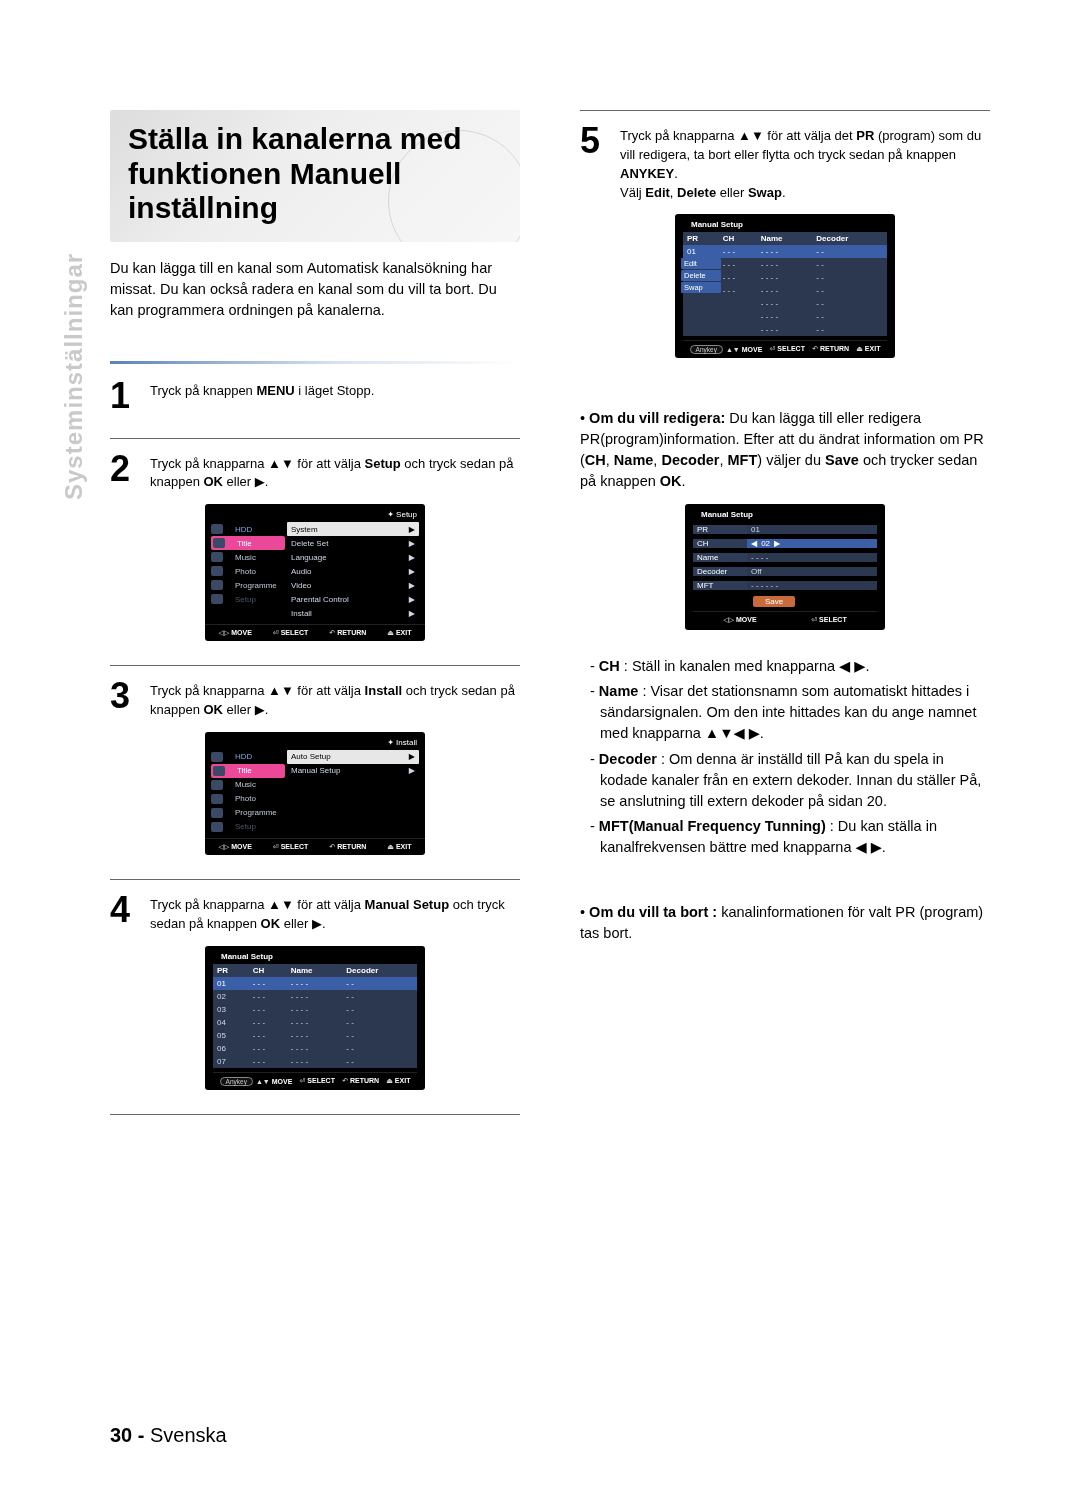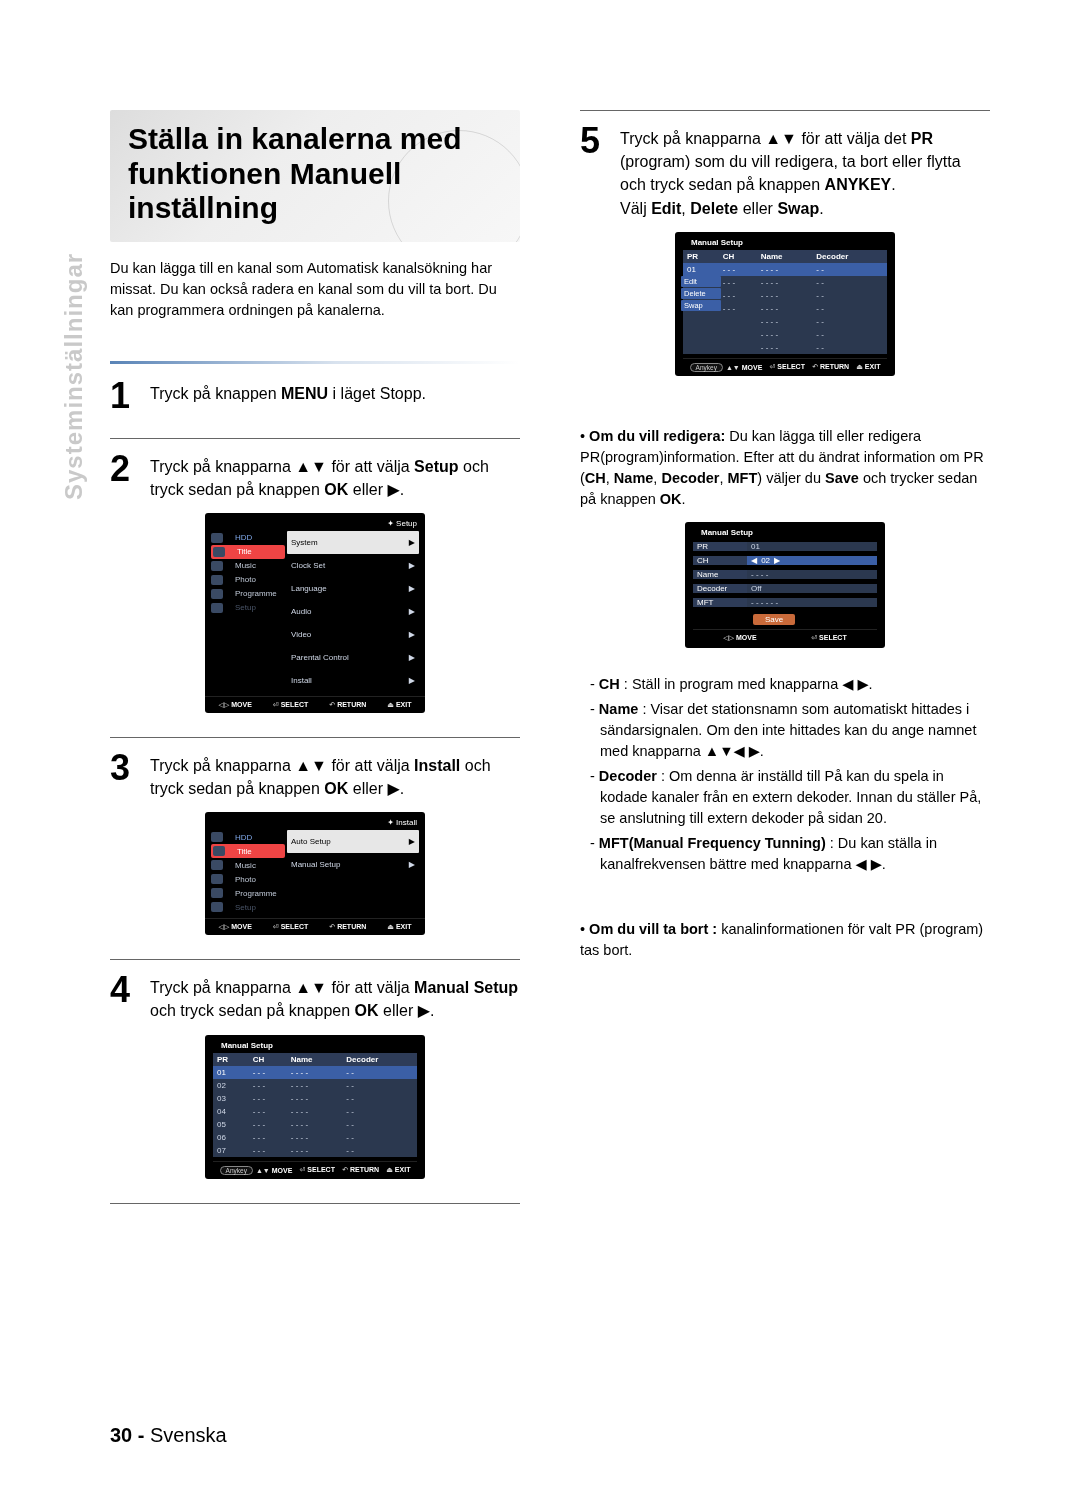--- a/index.html
+++ b/index.html
@@ -36,21 +36,21 @@
   }
   .intro { font-size: 14.5px; line-height: 1.45; margin-bottom: 40px; }
   .step-div {
     height: 3px;
     background: linear-gradient(90deg, rgba(60,110,170,0.85) 0%, rgba(60,110,170,0.2) 55%, rgba(60,110,170,0) 100%);
     margin: 14px 0 14px 0;
   }
   .hr-plain { height:1px; background:#000; margin:24px 0 12px; opacity:.6;}
   .step { display:flex; gap:10px; margin-bottom:8px; }
   .step-num { font-size:36px; font-weight:700; line-height:1; width:30px; flex:none; }
-  .step-text { font-size:16px; line-height:1.45; padding-top:4px; }
+  .step-text { font-size:13px; line-height:1.45; padding-top:4px; }
   .step-text b { font-weight:700; }
   .bull { font-size:14.5px; line-height:1.45; margin:24px 0 6px 0; }
   .bull b { font-weight:700;}
   .defn { font-size:14.5px; line-height:1.45; margin:4px 0 4px 10px; text-indent:-10px; padding-left:10px; }
   .side-label {
     position:absolute; left:60px; top:500px;
     transform: rotate(-90deg); transform-origin:left top;
     font-size:24px; font-weight:700; color:#c9c9c9; letter-spacing:1px;
     white-space:nowrap;
   }
@@ -65,24 +65,24 @@
     width: 220px; margin: 12px auto 8px auto;
     background:#000; color:#fff; border-radius:3px;
     font-size:8px; padding:6px 0 4px 0;
   }
   .osd-crumb { text-align:right; font-size:8px; color:#fff; padding:0 8px 3px 0;}
   .osd-sidebar-row { display:flex; }
   .osd-side { width:80px; padding-left:6px;}
   .osd-side .sitem { display:flex; align-items:center; gap:12px; height:14px; color:#bfc8d6; font-size:8px;}
   .osd-side .sitem .ic { width:12px;height:10px;background:#3a4a64;border-radius:2px;display:inline-block;}
   .osd-side .sitem.hdd { color:#7fa7e8;}
-  .osd-side .sitem.sel { background:#ef4444; color:#fff; border-radius:2px; padding:0 2px;}
+  .osd-side .sitem.sel { background:#ec4899; color:#fff; border-radius:2px; padding:0 2px;}
   .osd-side .sitem.dim { color:#4a5568;}
   .osd-main { flex:1; padding:0 6px 0 2px;}
-  .osd-main .mrow { display:flex; justify-content:space-between; align-items:center; height:23px; color:#cfd7e6; font-size:8px; padding:0 4px;}
+  .osd-main .mrow { display:flex; justify-content:space-between; align-items:center; height:14px; color:#cfd7e6; font-size:8px; padding:0 4px;}
   .osd-main .mrow.sel { background:#e7e7e7; color:#000; border-radius:1px;}
   .osd-main .mrow .tri { font-size:8px;}
   .osd-footer { display:flex; gap:6px; justify-content:space-around; padding:4px 6px 0; border-top:1px solid #222; margin-top:4px; font-size:7px; color:#e0e0e0;}
   .osd-footer span b{ font-weight:700; color:#fff;}
 
   .osd-table { width:100%; border-collapse:collapse; font-size:8px;}
   .osd-table th { background:#2e3c58; color:#fff; font-weight:700; padding:2px 4px; text-align:left;}
   .osd-table td { background:#2b384f; color:#cfd7e6; padding:2px 4px;}
   .osd-table tr.sel td { background:#3b5fa6; color:#fff;}
   .osd-title { font-size:8px; font-weight:700; padding:0 8px 3px 8px;}
@@ -157,21 +157,21 @@
               <span class="ic"></span>
               <span>Setup</span>
             </div>
         </div>
         <div class="osd-main">
           <div class="mrow sel">
               <span>System</span>
               <span class="tri">▶</span>
             </div>
           <div class="mrow">
-              <span>Clock Set</span>
+              <span>Delete Set</span>
               <span class="tri">▶</span>
             </div>
           <div class="mrow">
               <span>Language</span>
               <span class="tri">▶</span>
             </div>
           <div class="mrow">
               <span>Audio</span>
               <span class="tri">▶</span>
             </div>
@@ -440,21 +440,21 @@
         </div>
       <div class="save">Save</div>
       <div class="osd-footer">
         <span>◁▷ <b>MOVE</b></span>
         <span>⏎ <b>SELECT</b></span>
       </div>
     </div>
 
     <div style="height:14px"></div>
 
-    <p class="defn">- <b>CH</b><span> : Ställ in program med knapparna ◀ ▶.</span></p>
+    <p class="defn">- <b>CH</b><span> : Ställ in kanalen med knapparna ◀ ▶.</span></p>
     <p class="defn">- <b>Name</b><span> : Visar det stationsnamn som automatiskt hittades i sändarsignalen. Om den inte hittades kan du ange namnet med knapparna ▲▼◀ ▶.</span></p>
     <p class="defn">- <b>Decoder</b><span> : Om denna är inställd till På kan du spela in kodade kanaler från en extern dekoder. Innan du ställer På, se anslutning till extern dekoder på sidan 20.</span></p>
     <p class="defn">- <b>MFT(Manual Frequency Tunning)</b><span> : Du kan ställa in kanalfrekvensen bättre med knapparna ◀ ▶.</span></p>
 
     <div style="height:16px"></div>
 
     <p class="bull">• <b>Om du vill ta bort :</b><span> kanalinformationen för valt PR (program) tas bort.</span></p>
 
     <div style="height:10px"></div>
 

